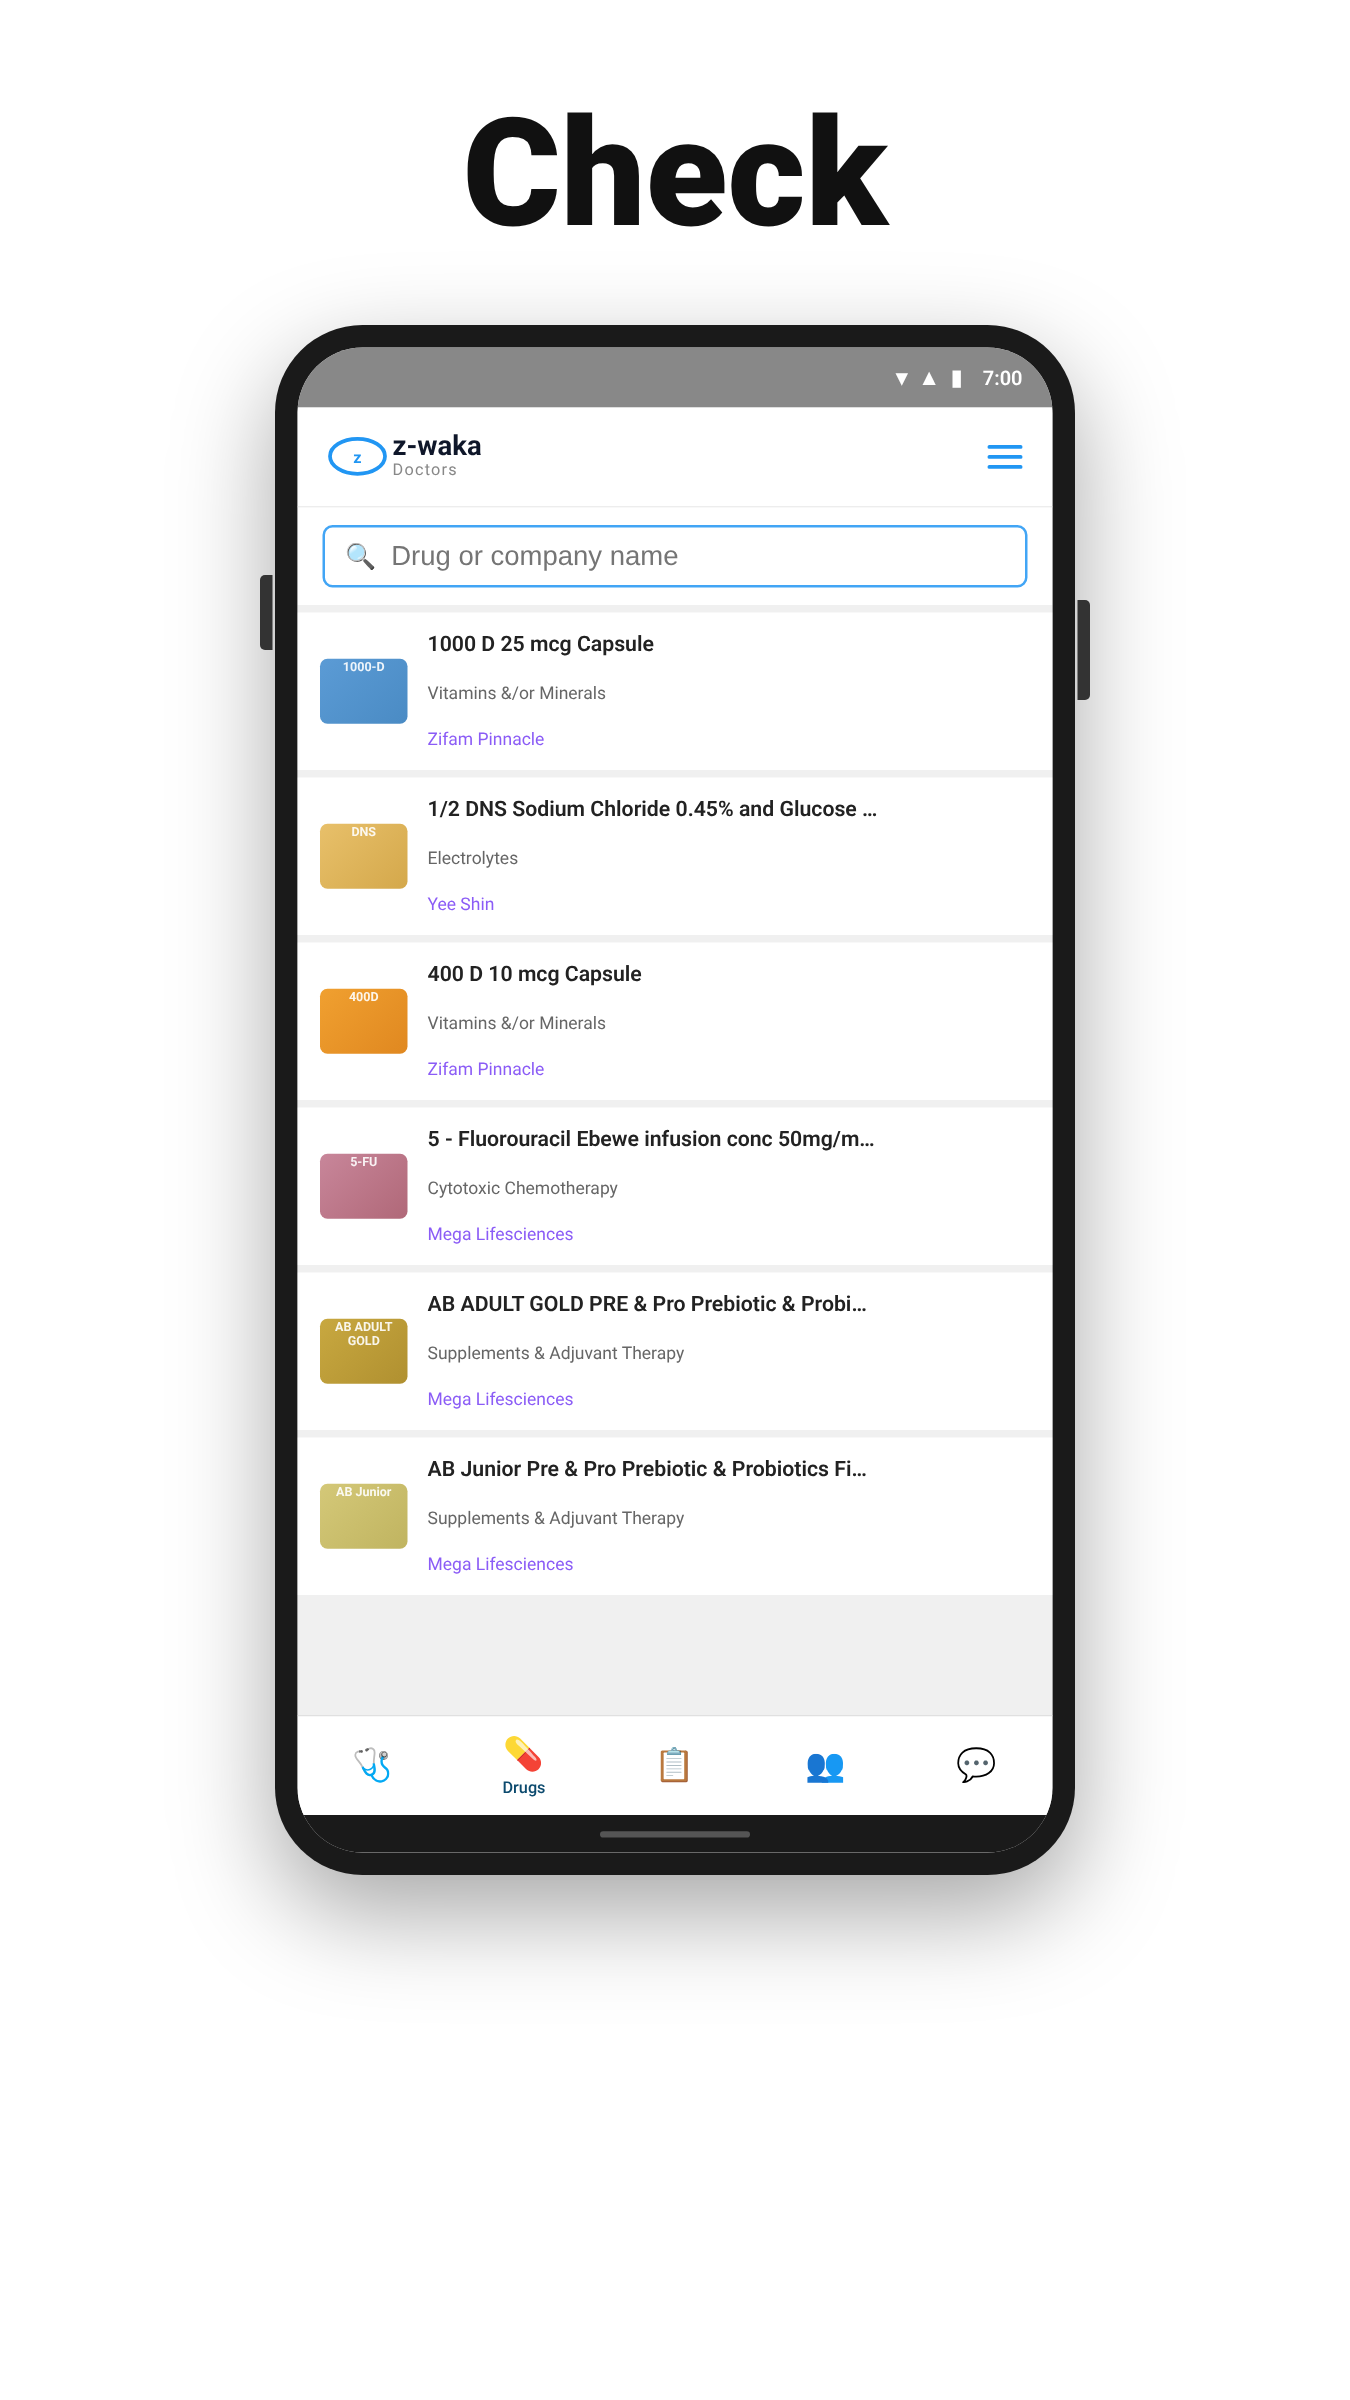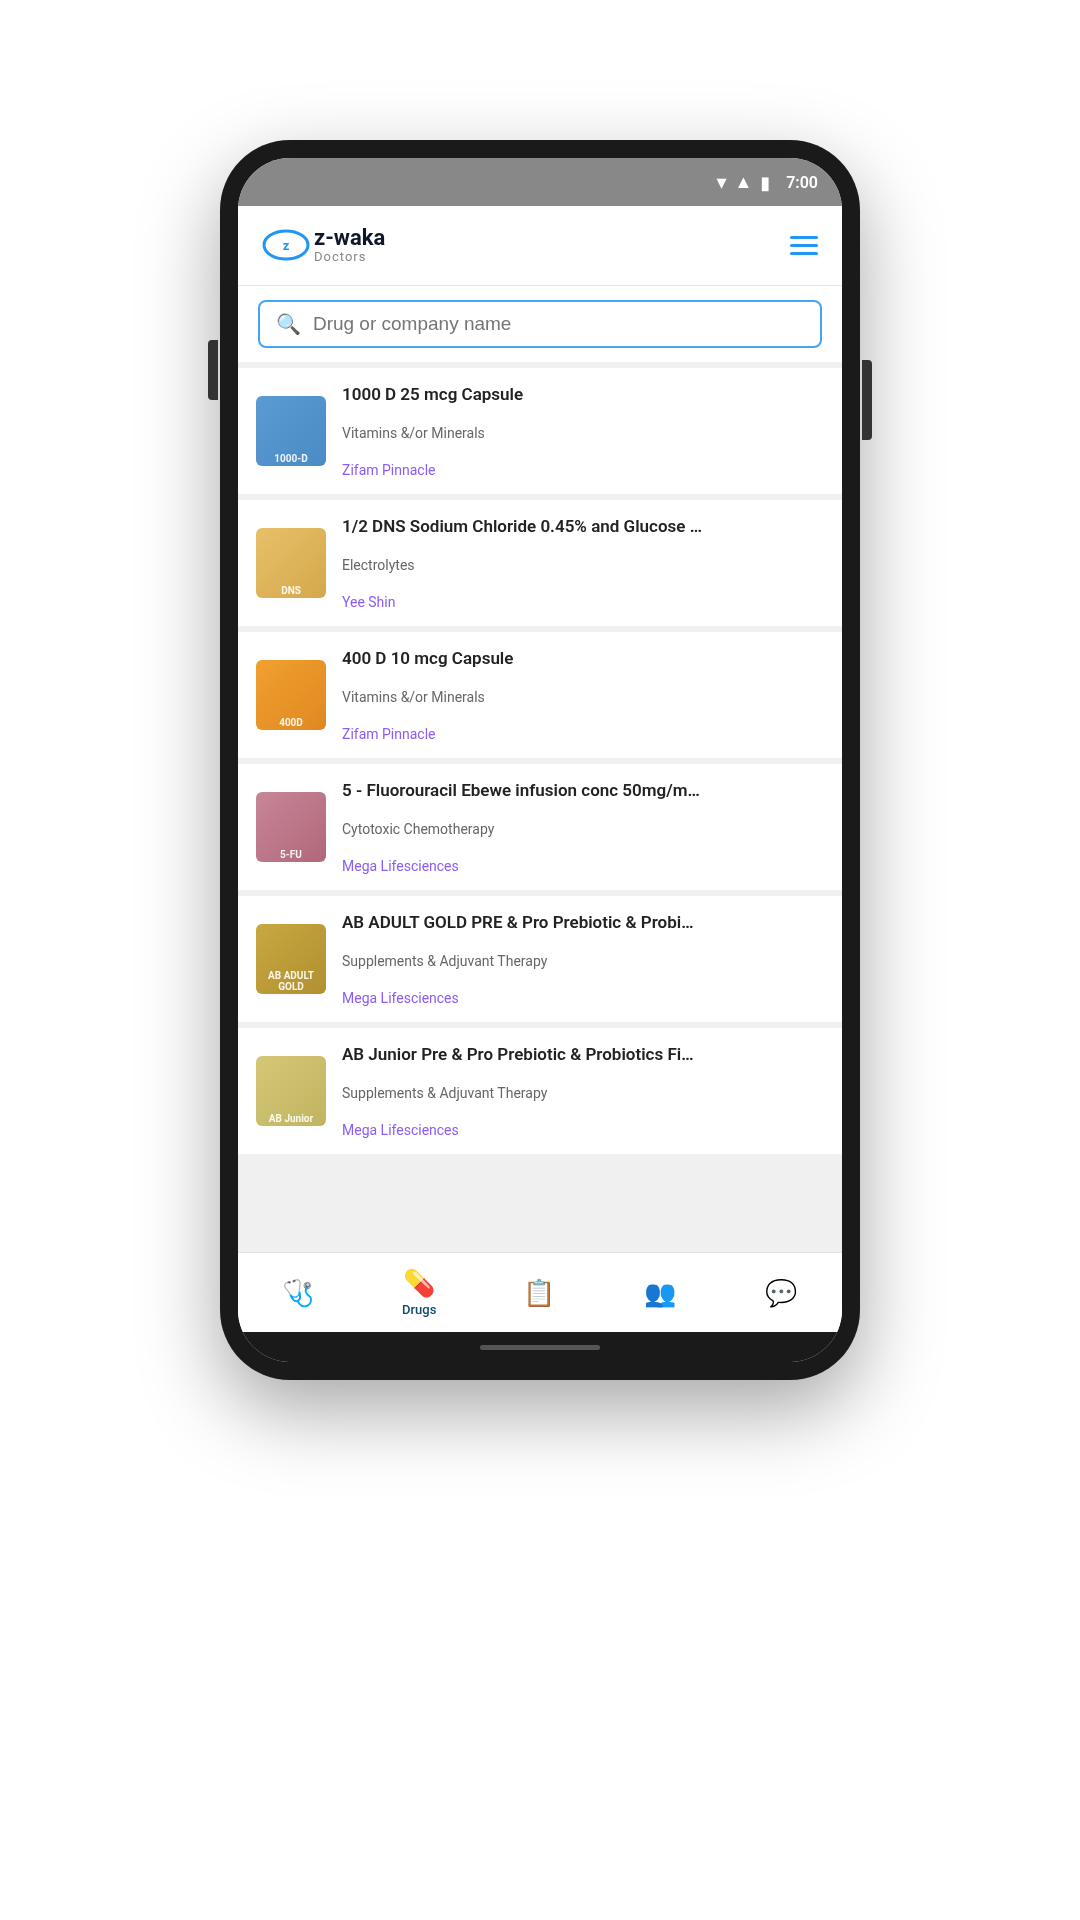--- a/index.html
+++ b/index.html
@@ -168,21 +168,21 @@
       padding: 10px 16px;
       gap: 12px;
     }
     .search-input-icon {
       color: #90a4ae;
       font-size: 20px;
     }
     .search-input {
       border: none;
       outline: none;
-      font-size: 19px;
+      font-size: 22px;
       color: #8b5cf6;
       flex: 1;
       background: transparent;
     }
 
     
     .drug-list {
       flex: 1;
       background: #f0f0f0;
       overflow-y: auto;
@@ -196,25 +196,25 @@
       background: #ffffff;
       display: flex;
       align-items: center;
       padding: 16px 18px;
       gap: 16px;
       min-height: 100px;
     }
 
     .drug-image {
       width: 70px;
-      height: 70px;
+      height: 52px;
       border-radius: 6px;
       flex-shrink: 0;
       display: flex;
-      align-items: flex-end;
+      align-items: flex-start;
       justify-content: center;
       overflow: hidden;
     }
 
     
     .drug-img-1 { background: linear-gradient(135deg, #5b9bd5 0%, #4a8bc4 100%); }
     .drug-img-2 { background: linear-gradient(135deg, #e8c06a 0%, #d4a84b 100%); }
     .drug-img-3 { background: linear-gradient(135deg, #f0a030 0%, #e08820 100%); }
     .drug-img-4 { background: linear-gradient(135deg, #c8869a 0%, #b06878 100%); }
     .drug-img-5 { background: linear-gradient(135deg, #c8a840 0%, #b09030 100%); }
@@ -296,20 +296,21 @@
       width: 120px;
       height: 5px;
       background: #555;
       border-radius: 3px;
     }
   </style>
 </head>
 <body>
 
 <div class="page-header">
+  <div class="header-check">Check</div>
 </div>
 
 <div class="phone-shell">
   <div class="phone-inner">
 
     <div class="status-bar">
       <div class="status-icons">
         <span class="wifi-icon">▾</span>
         <span class="signal-icon">▲</span>
         <span class="battery-icon">▮</span>

